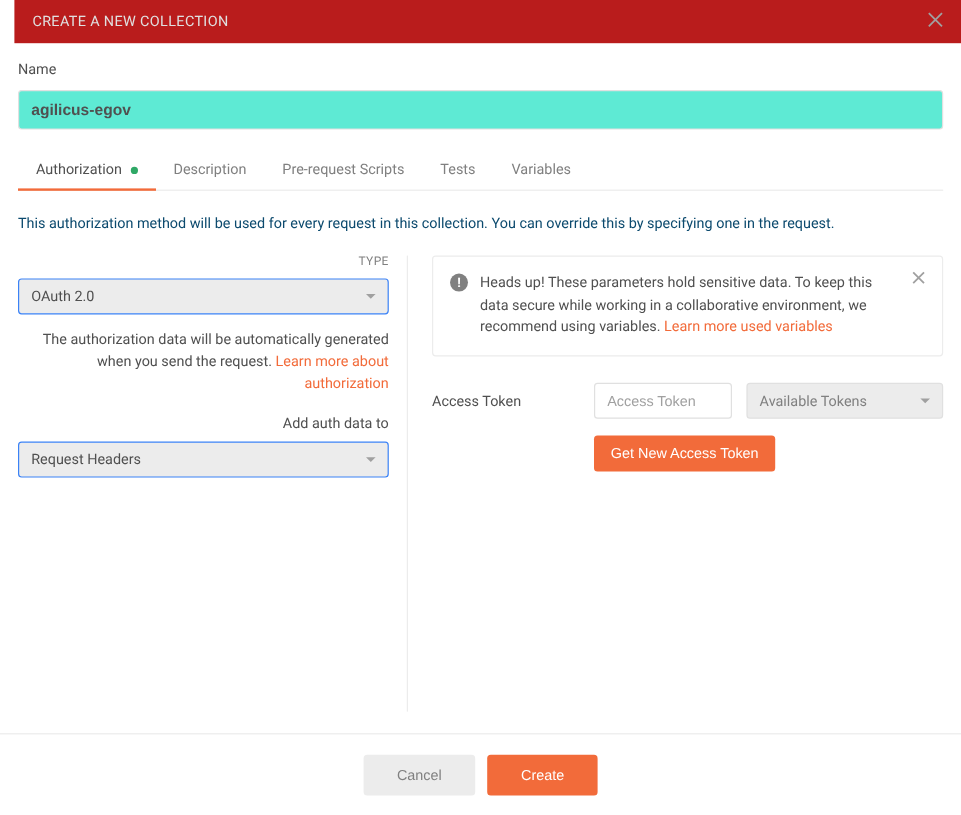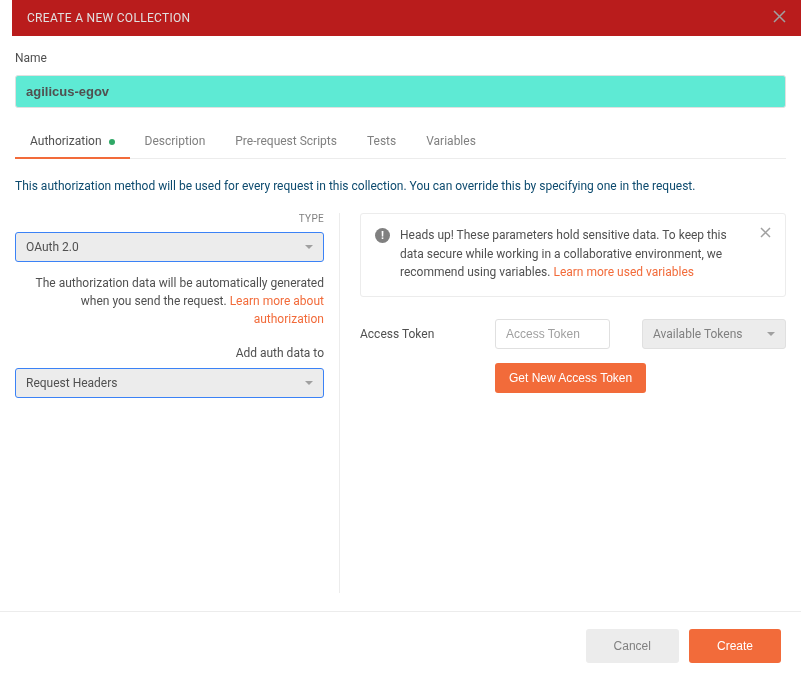--- a/index.html
+++ b/index.html
@@ -211,21 +211,20 @@
       background: #ececec;
       border: 1px solid #e0e0e0;
       border-radius: 3px;
       padding: 7px 10px;
       font-size: 12px;
       color: #808080;
       display: flex;
       align-items: center;
       justify-content: space-between;
       cursor: pointer;
-      margin-left: 20px;
     }
     .button-row {
       margin-top: 14px;
       margin-left: 135px;
     }
     .orange-button {
       background: #f26b3a;
       color: #fff;
       border: none;
       border-radius: 3px;
@@ -235,21 +234,21 @@
     }
     .footer {
       position: absolute;
       bottom: 0;
       left: 0;
       right: 0;
       height: 68px;
       border-top: 1px solid #ececec;
       display: flex;
       align-items: center;
-      justify-content: flex-end;
+      justify-content: center;
       padding: 0 20px;
       gap: 10px;
       background: #fff;
     }
     .cancel-button {
       background: #ececec;
       color: #808080;
       border: none;
       border-radius: 3px;
       padding: 10px 28px;

